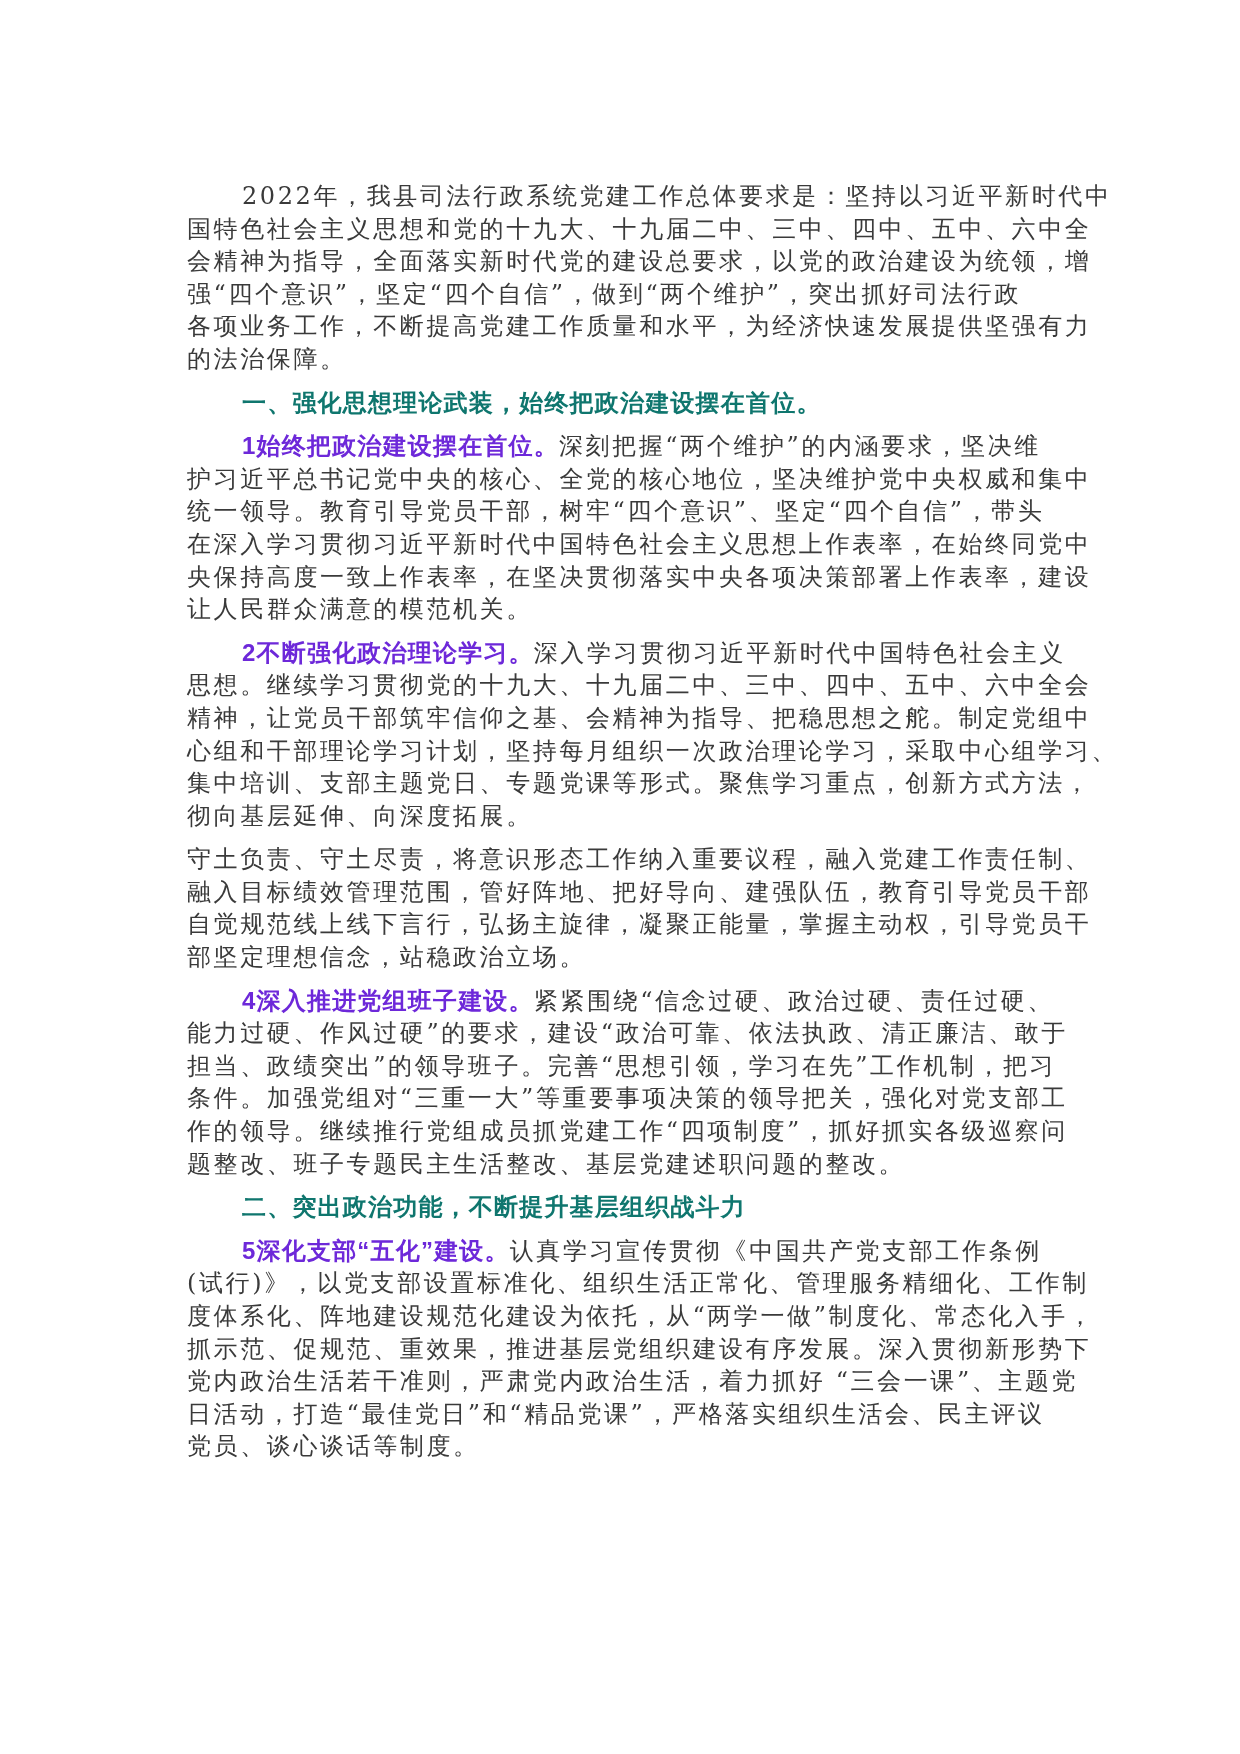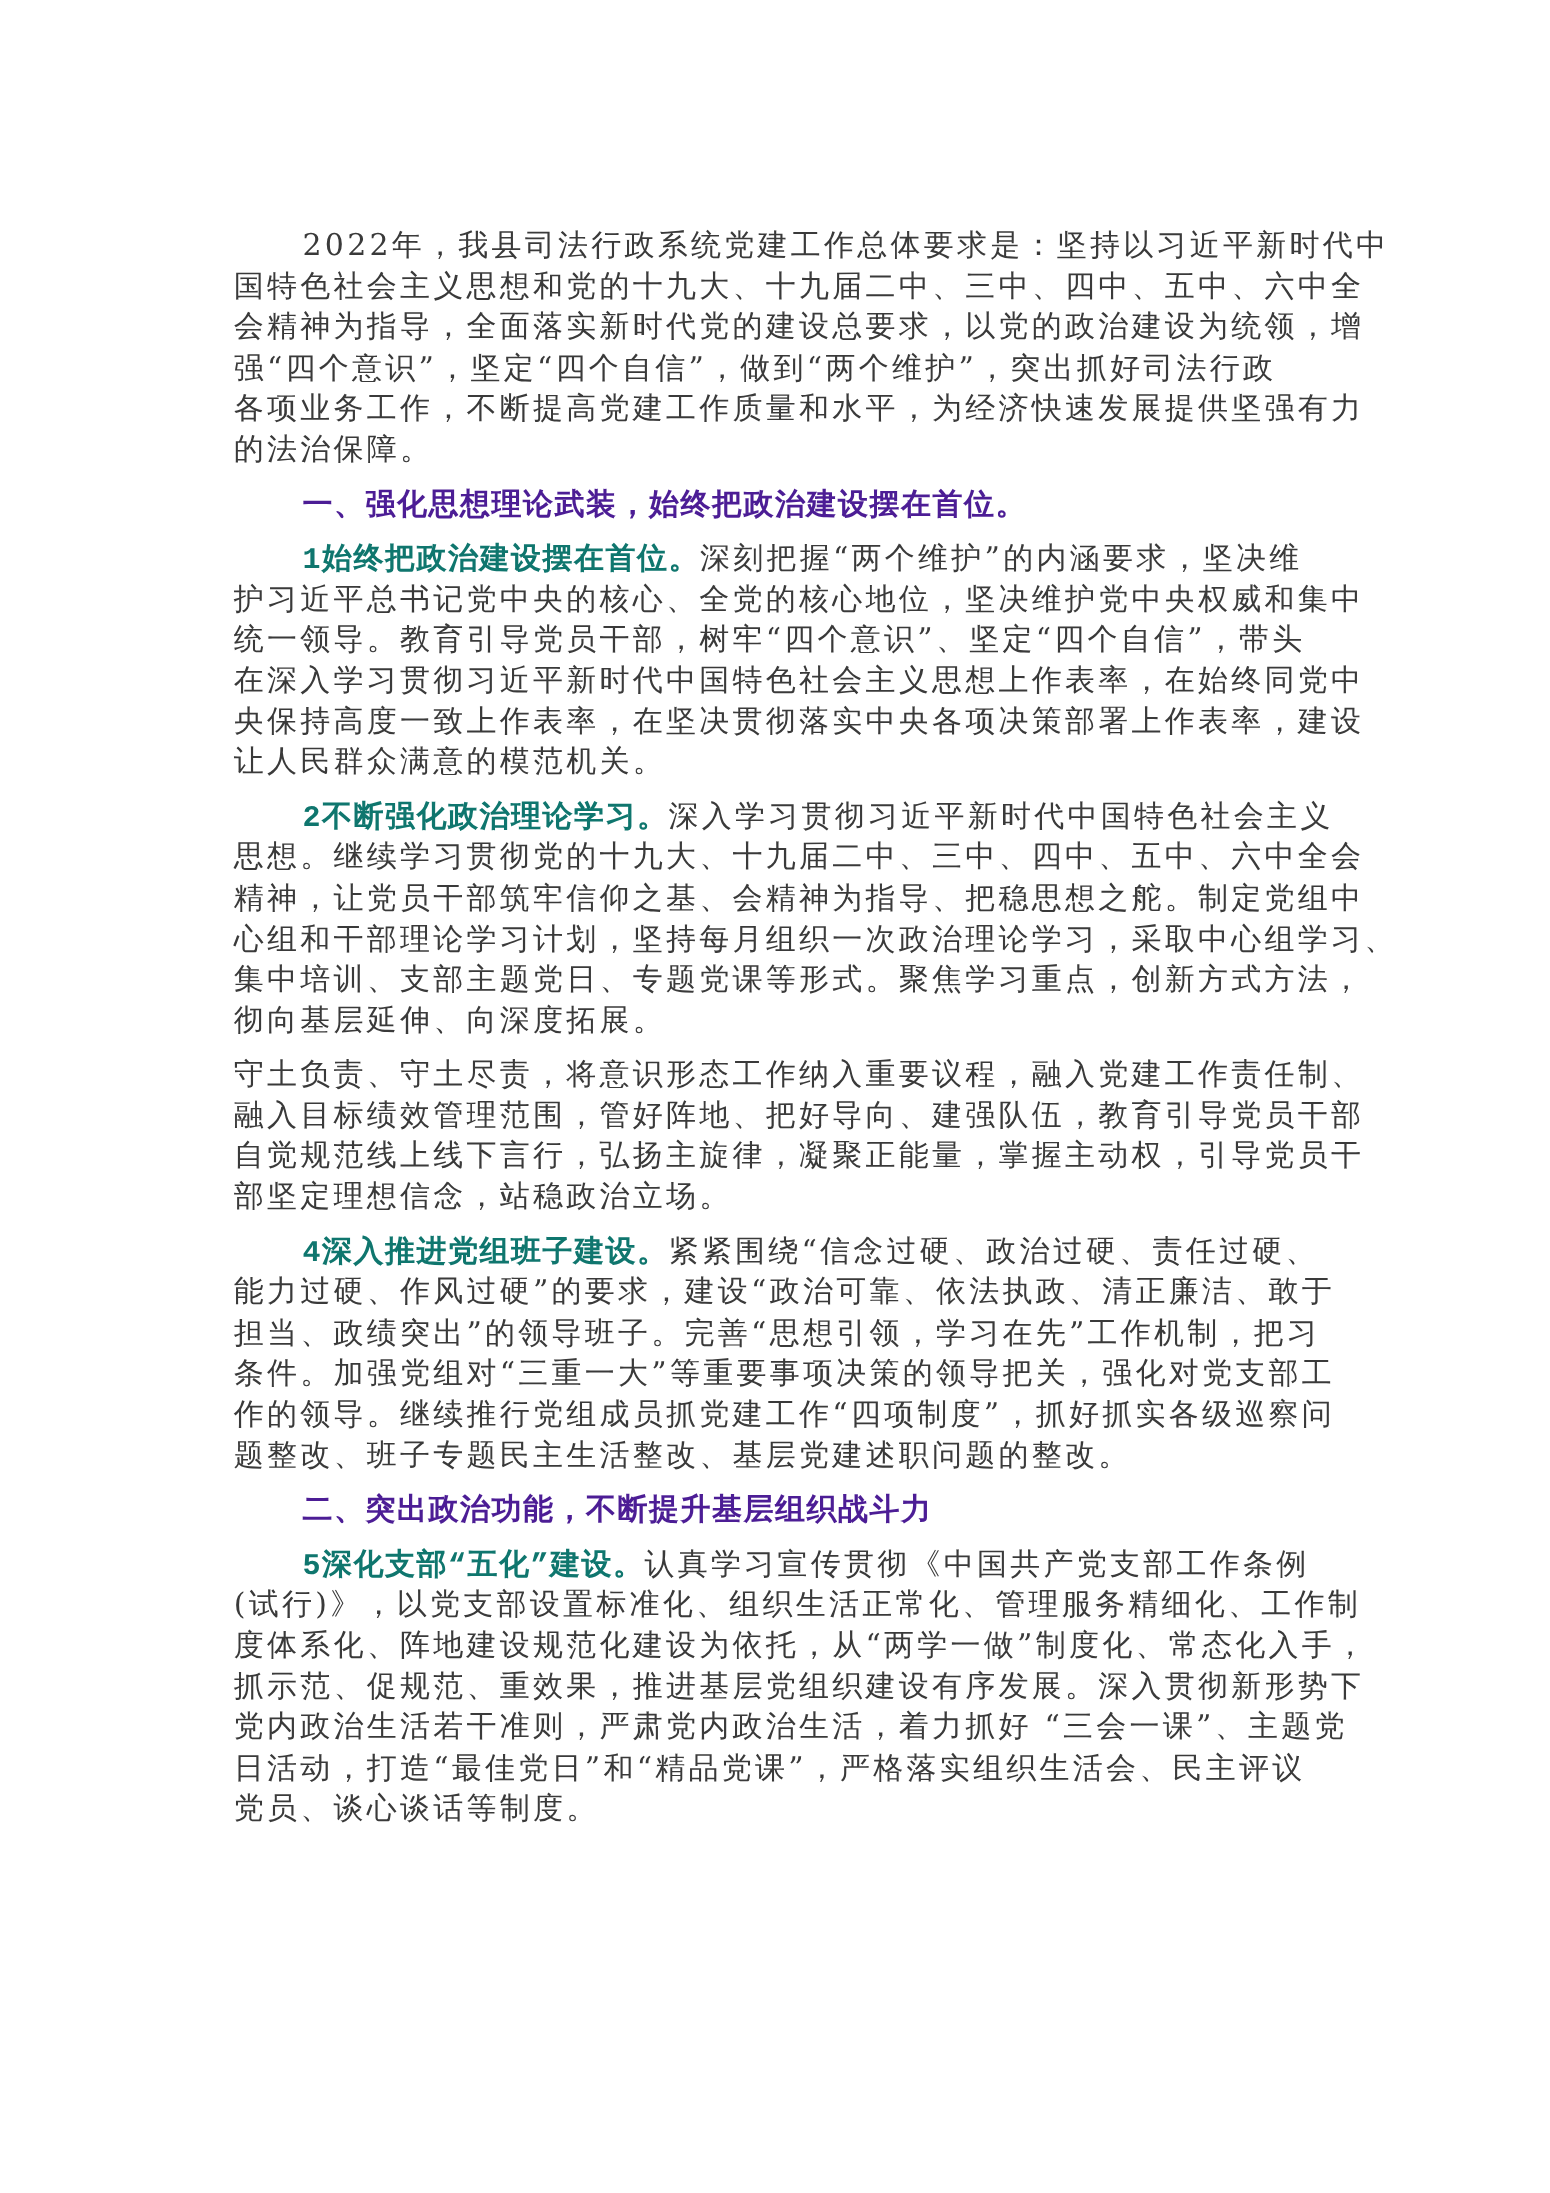--- a/index.html
+++ b/index.html
@@ -32,27 +32,27 @@
     .line {
       display: block;
       height: 32.6px;
     }
     .indent {
       padding-left: 55px;
     }
     .heading {
       font-family: "DejaVu Sans", "Liberation Sans", sans-serif;
       font-weight: bold;
-      color: #4c1d95;
+      color: #0f766e;
       letter-spacing: 1.2px;
     }
     .lead {
-      font-family: Liberation Mono, monospace;
+      font-family: Liberation Sans, sans-serif;
       font-weight: bold;
-      color: #0f766e;
+      color: #6d28d9;
       letter-spacing: 1.2px;
     }
   </style>
 </head>
 <body>
 
 <div class="page">
 
   <p class="para">
     <span class="line indent">2022年，我县司法行政系统党建工作总体要求是：坚持以习近平新时代中</span>

